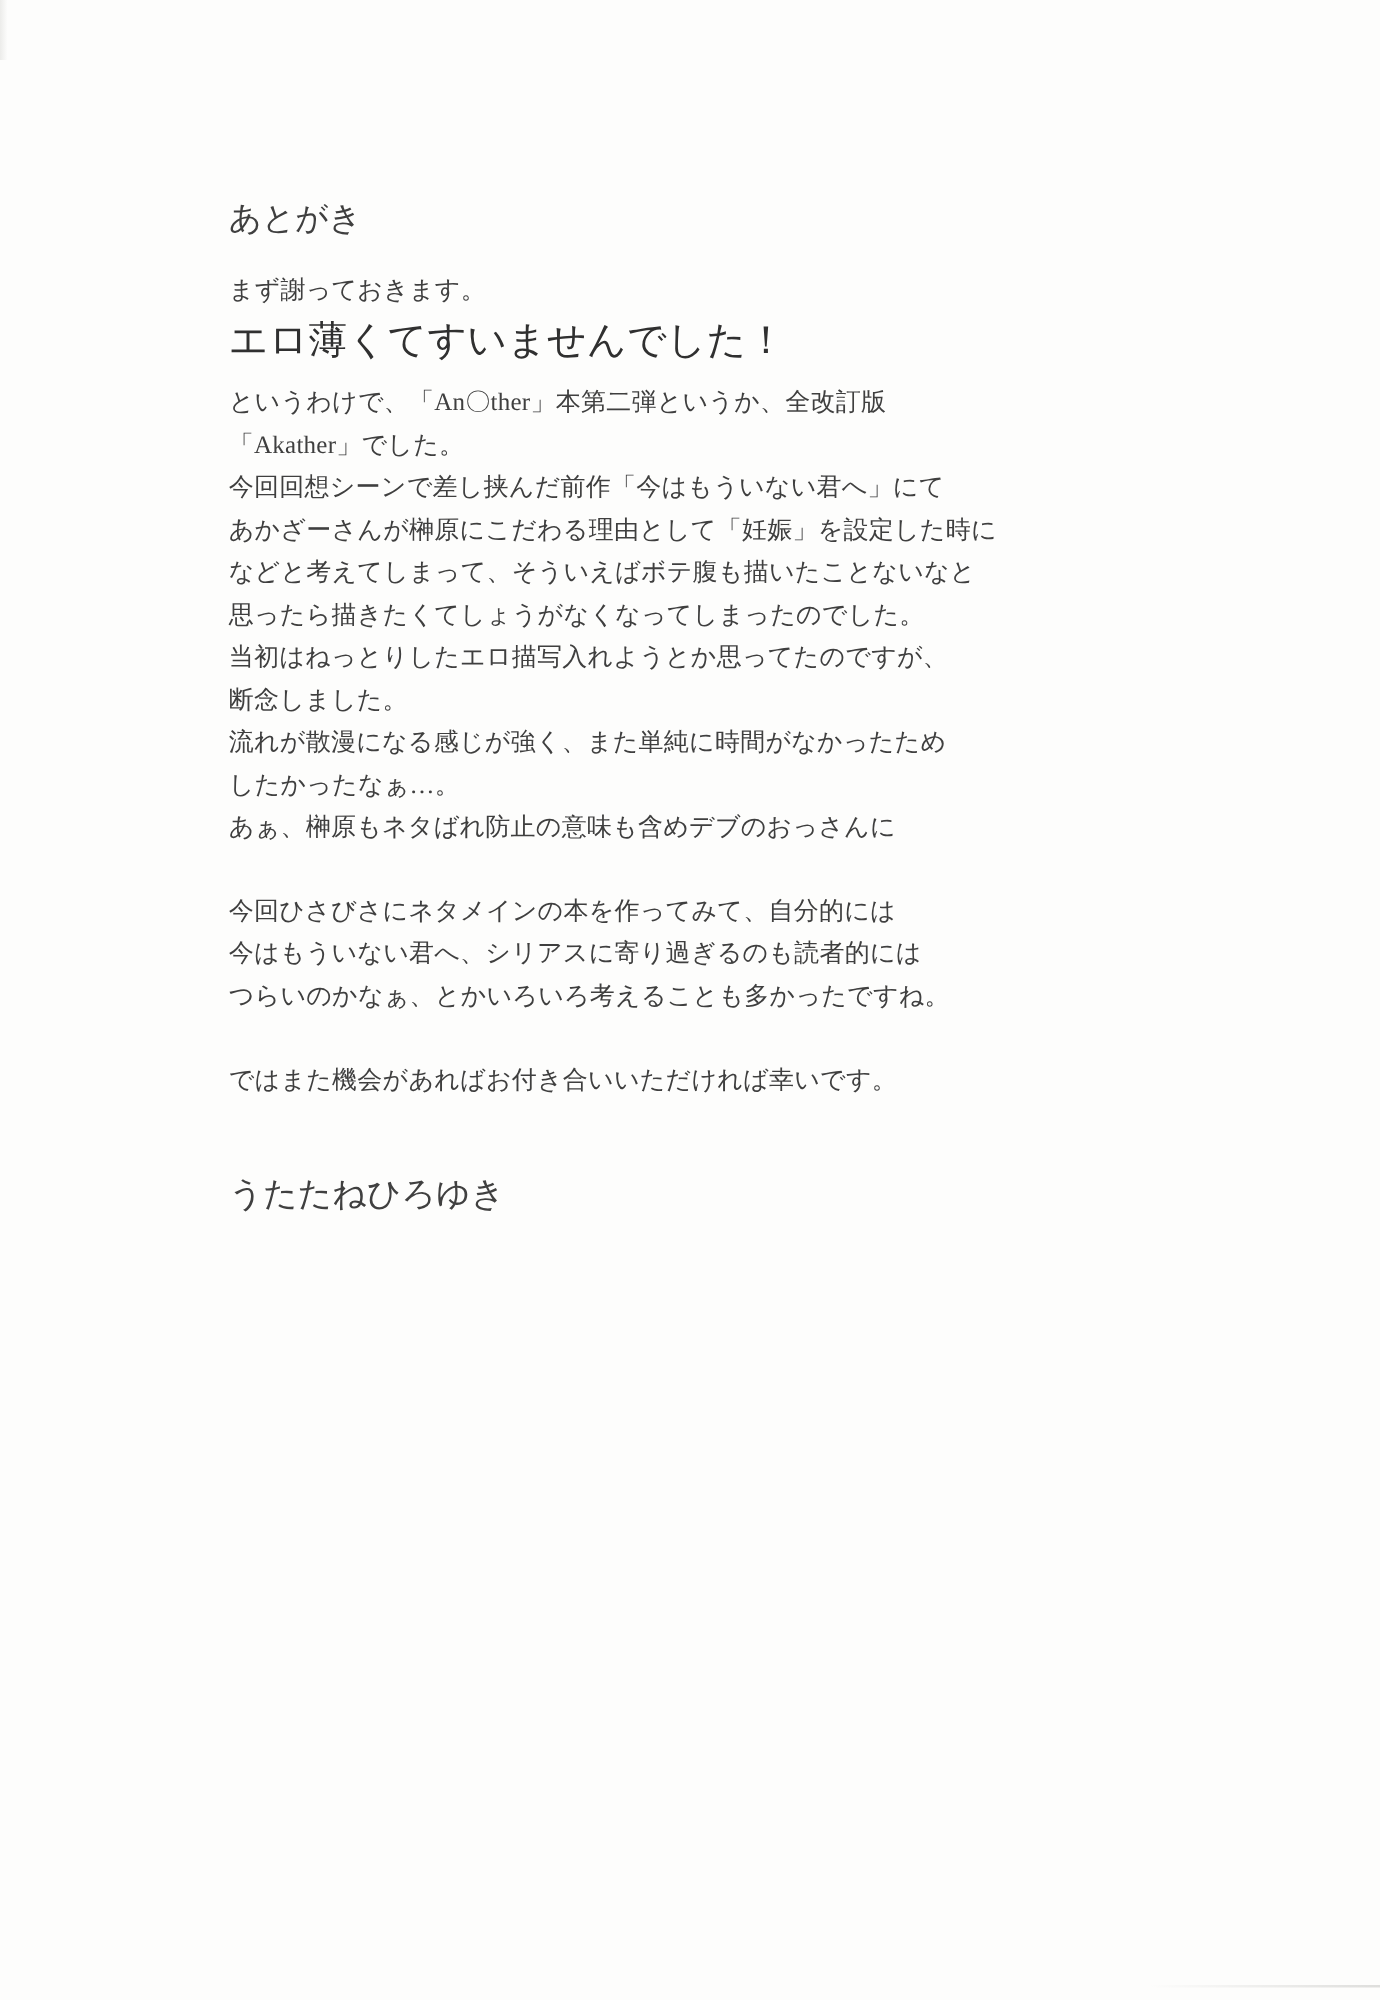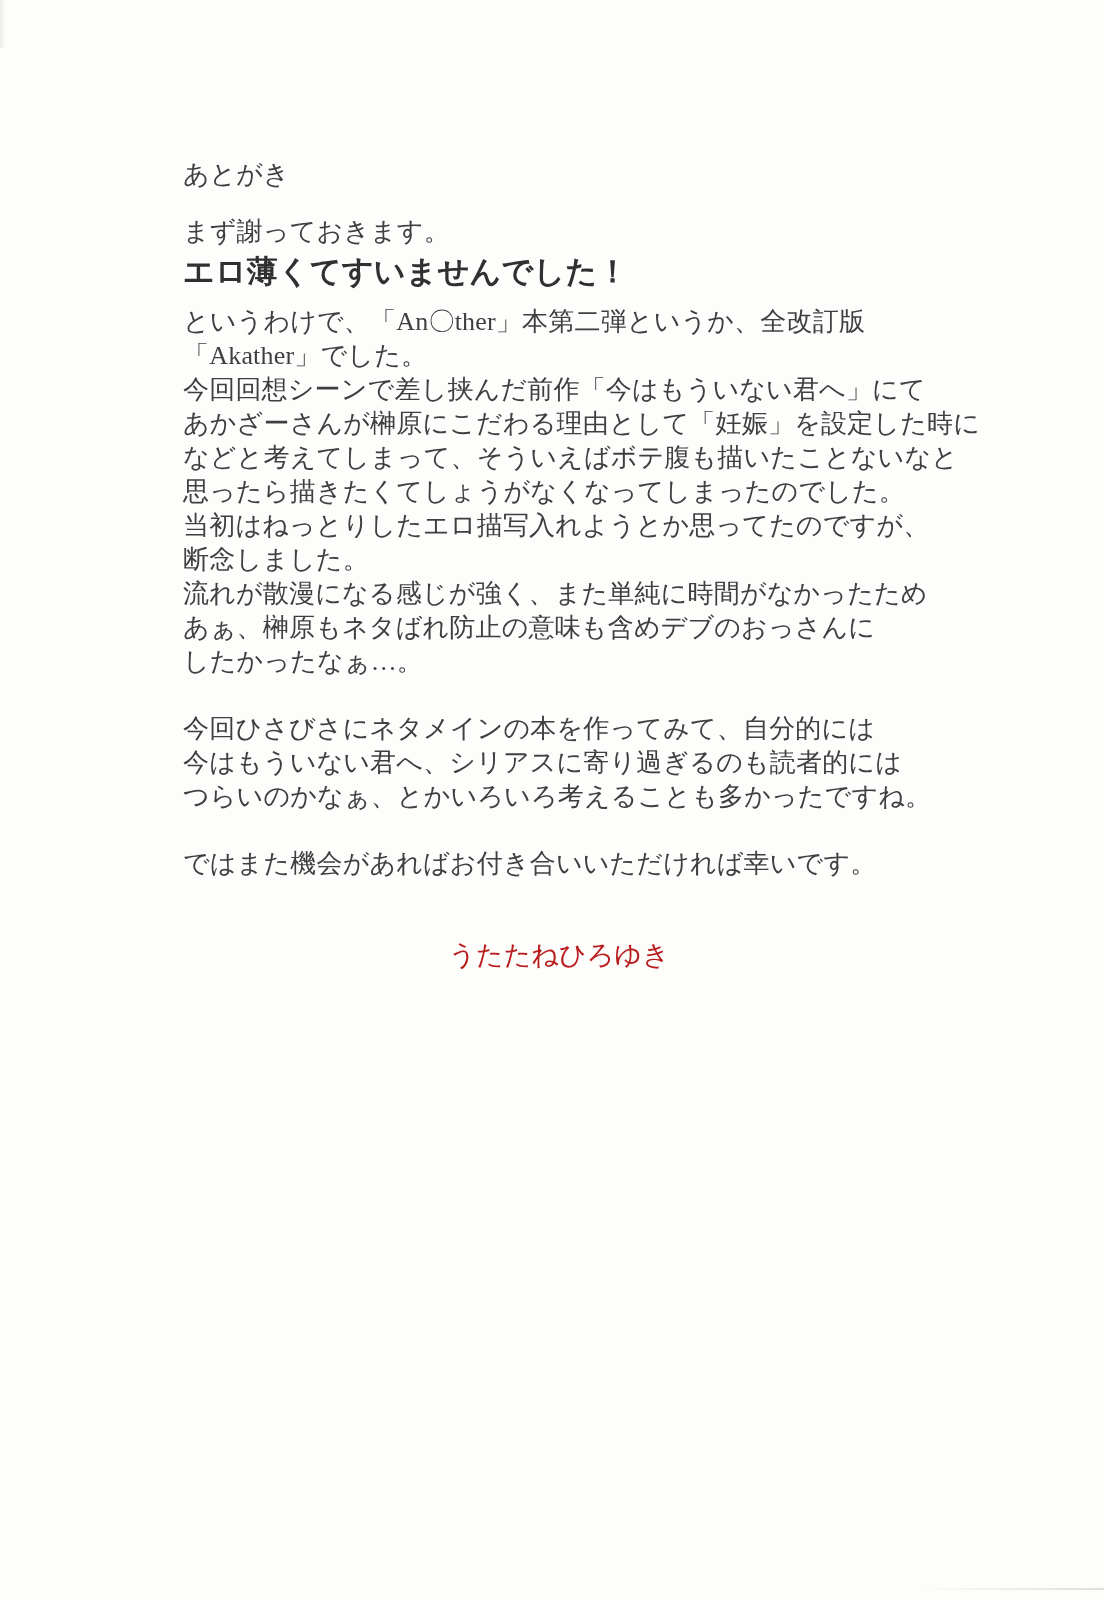--- a/index.html
+++ b/index.html
@@ -29,52 +29,52 @@
     width: 185px; height: 2px;
     background: linear-gradient(to right, rgba(255,255,255,0), #dededc);
   }
   .text-block {
     position: absolute;
     left: 183px;
     top: 158px;
     width: 790px;
   }
   .line {
-    font-size: 26px;
+    font-size: 20px;
     line-height: 34px;
     height: 34px;
     white-space: pre;
     letter-spacing: 0.2px;
   }
   .line.big {
     font-size: 31px;
     line-height: 46px;
     height: 46px;
-    font-weight: 700;
+    font-weight: 400;
     color: #303030;
     margin-bottom: 10px;
   }
   .line.gap {
     height: 33px;
   }
   .title-line {
     font-size: 26px;
     line-height: 34px;
     height: 34px;
     margin-bottom: 23px;
     white-space: pre;
   }
   .signature-line {
     margin-top: 57px;
     font-size: 27px;
     line-height: 34px;
-    text-align: center;
+    text-align: left;
     padding-right: 38px;
     white-space: pre;
-    color: #b91c1c;
+    color: #404040;
   }
 </style>
 </head>
 <body>
 
 <div class="page">
   <div class="edge-top-left"></div>
   <div class="edge-bottom-right"></div>
 
   <div class="text-block">
@@ -85,22 +85,22 @@
         <div class="line big">エロ薄くてすいませんでした！</div>
         <div class="line">というわけで、「An〇ther」本第二弾というか、全改訂版</div>
         <div class="line">「Akather」でした。</div>
         <div class="line">今回回想シーンで差し挟んだ前作「今はもういない君へ」にて</div>
         <div class="line">あかざーさんが榊原にこだわる理由として「妊娠」を設定した時に</div>
         <div class="line">などと考えてしまって、そういえばボテ腹も描いたことないなと</div>
         <div class="line">思ったら描きたくてしょうがなくなってしまったのでした。</div>
         <div class="line">当初はねっとりしたエロ描写入れようとか思ってたのですが、</div>
         <div class="line">断念しました。</div>
         <div class="line">流れが散漫になる感じが強く、また単純に時間がなかったため</div>
+        <div class="line">したかったなぁ…。</div>
         <div class="line">あぁ、榊原もネタばれ防止の意味も含めデブのおっさんに</div>
-        <div class="line">したかったなぁ…。</div>
         <div class="line gap"></div>
         <div class="line">今回ひさびさにネタメインの本を作ってみて、自分的には</div>
         <div class="line">今はもういない君へ、シリアスに寄り過ぎるのも読者的には</div>
         <div class="line">つらいのかなぁ、とかいろいろ考えることも多かったですね。</div>
         <div class="line gap"></div>
         <div class="line">ではまた機会があればお付き合いいただければ幸いです。</div>
       </div>
 
     <div class="signature-line">うたたねひろゆき</div>
   </div>

